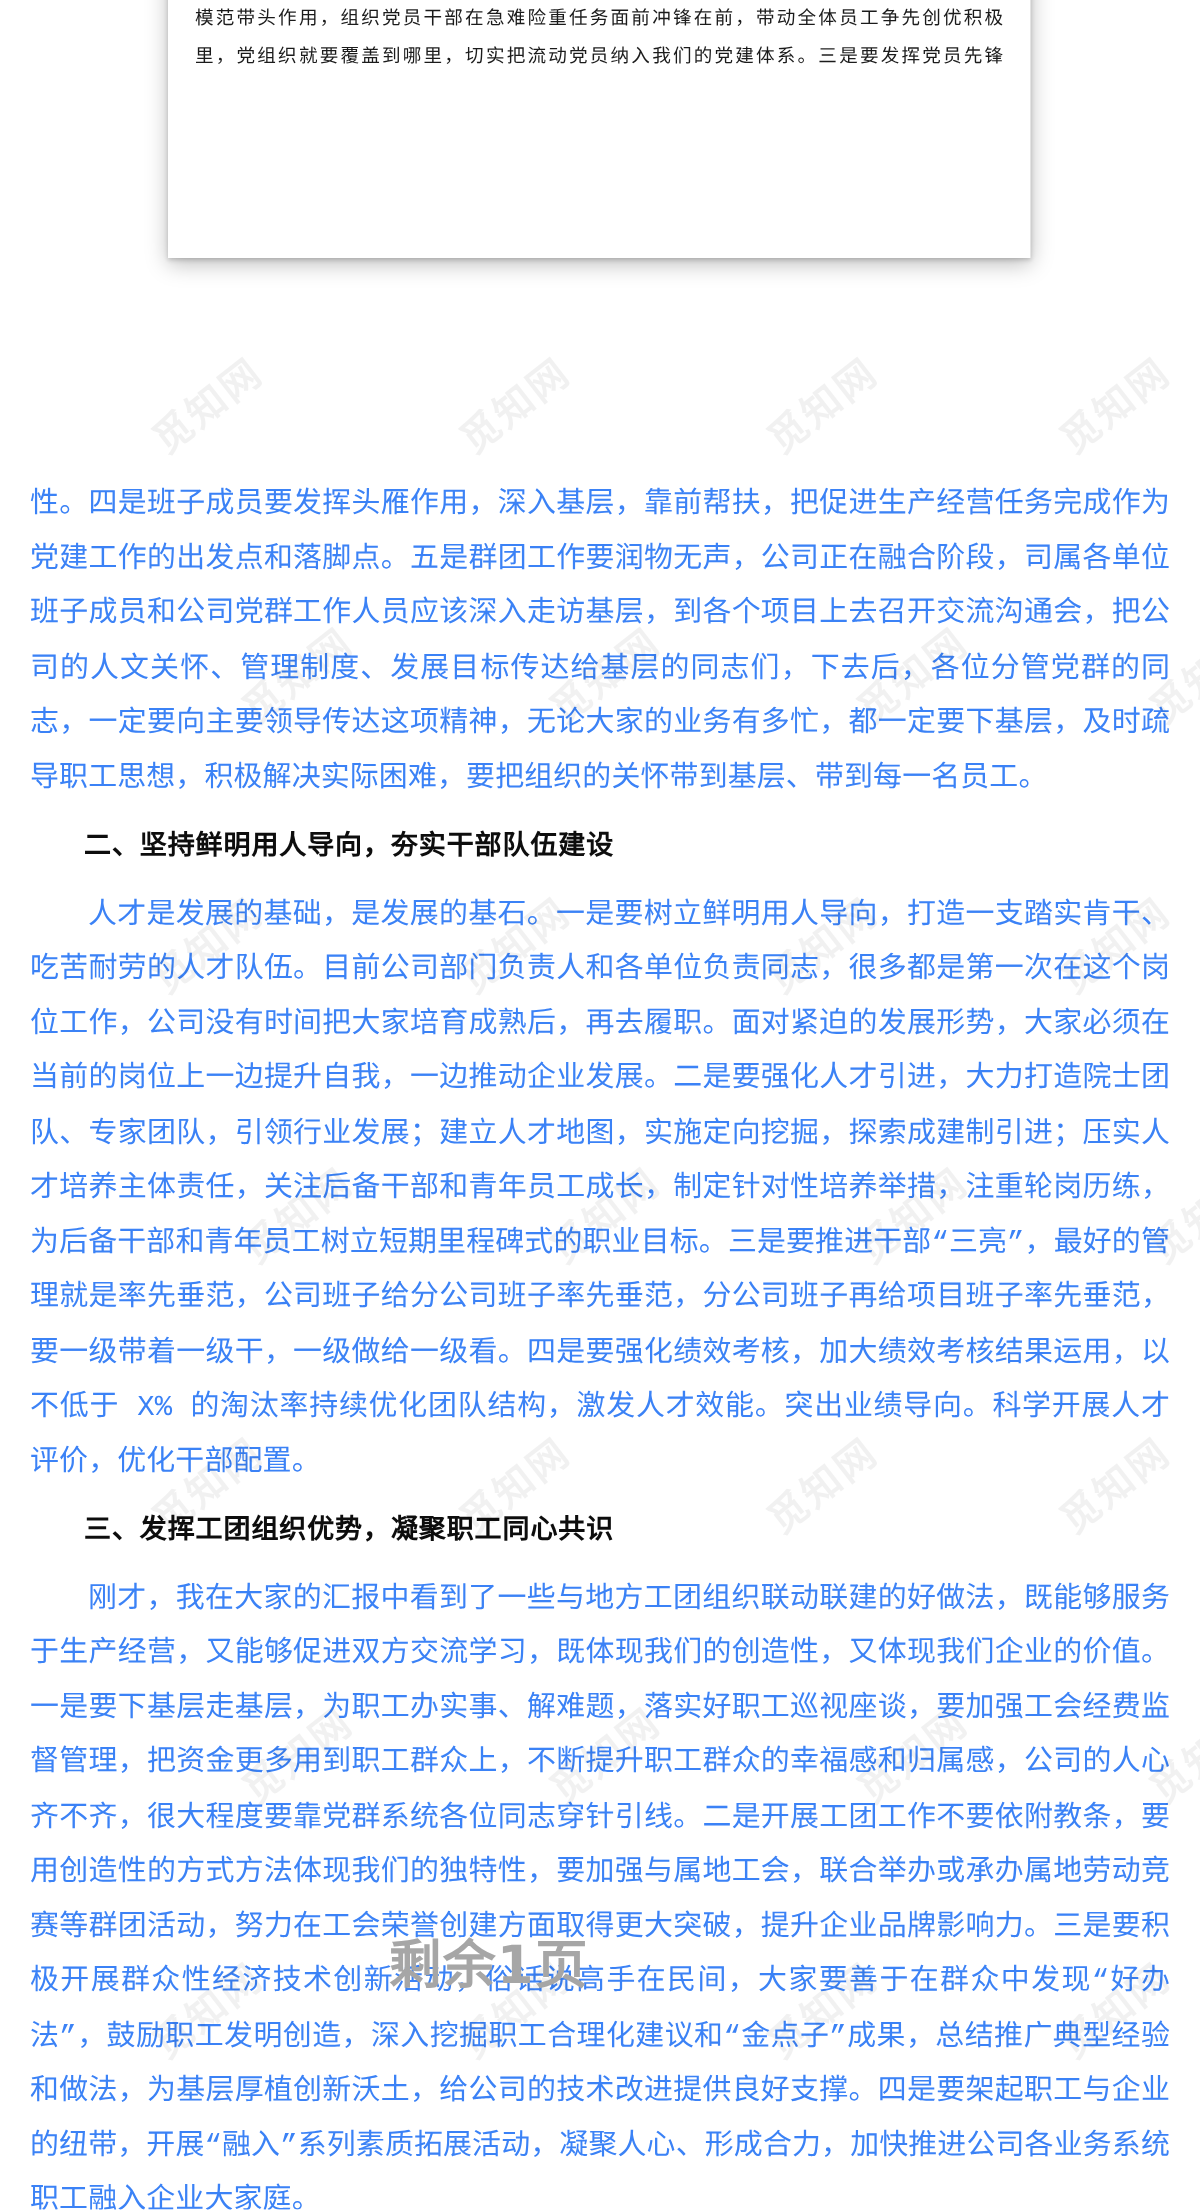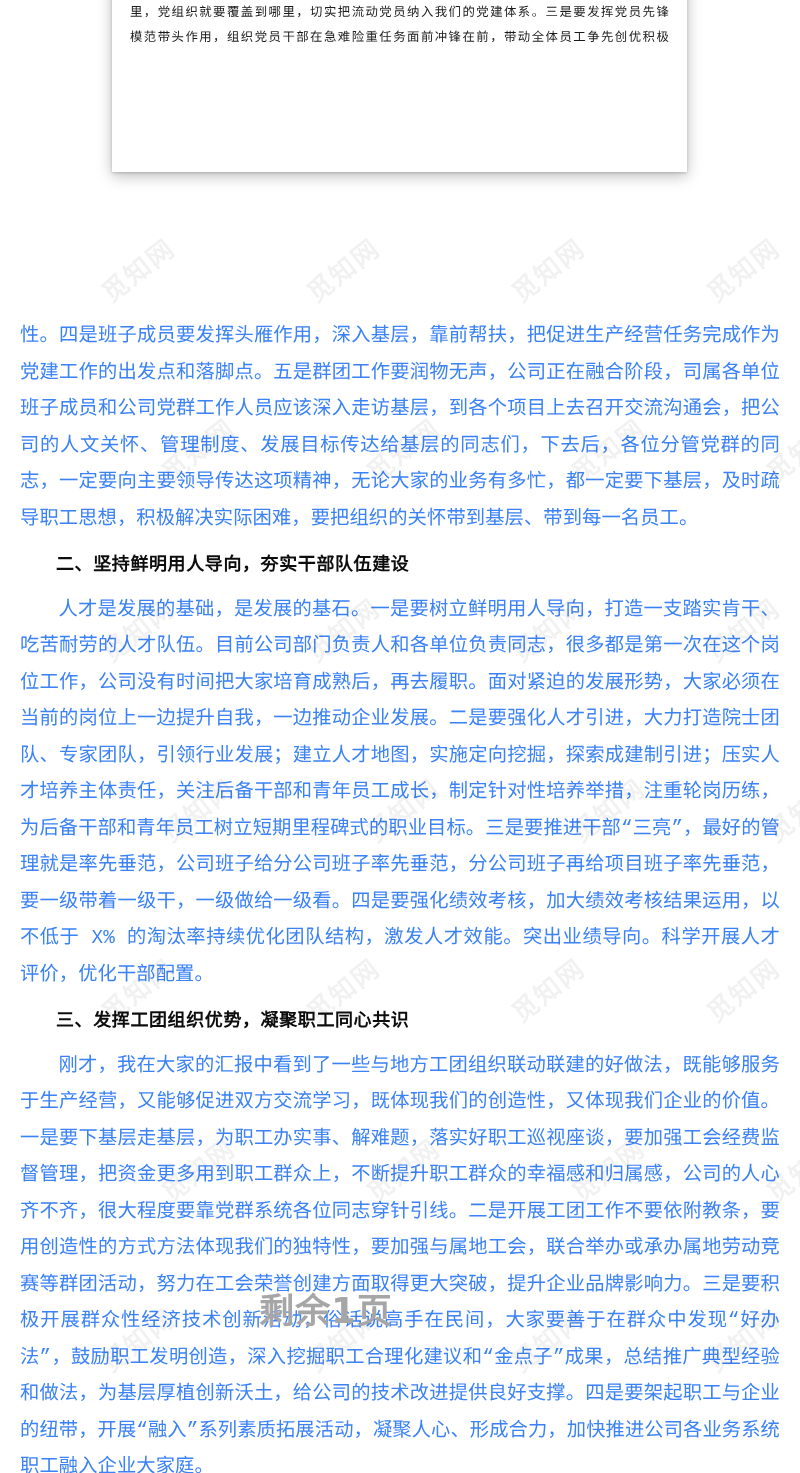--- a/index.html
+++ b/index.html
@@ -127,22 +127,22 @@
     color: #a6a6a6;
     letter-spacing: 1px;
     line-height: 44px;
   }
 </style>
 </head>
 <body>
 
 <div class="page-card">
   <div class="page-card-inner">
+    <div class="card-line">模范带头作用，组织党员干部在急难险重任务面前冲锋在前，带动全体员工争先创优积极</div>
     <div class="card-line">里，党组织就要覆盖到哪里，切实把流动党员纳入我们的党建体系。三是要发挥党员先锋</div>
-    <div class="card-line">模范带头作用，组织党员干部在急难险重任务面前冲锋在前，带动全体员工争先创优积极</div>
   </div>
 </div>
 
 <div class="doc-body">
   <p class="para cont">性。四是班子成员要发挥头雁作用，深入基层，靠前帮扶，把促进生产经营任务完成作为党建工作的出发点和落脚点。五是群团工作要润物无声，公司正在融合阶段，司属各单位班子成员和公司党群工作人员应该深入走访基层，到各个项目上去召开交流沟通会，把公司的人文关怀、管理制度、发展目标传达给基层的同志们，下去后，各位分管党群的同志，一定要向主要领导传达这项精神，无论大家的业务有多忙，都一定要下基层，及时疏导职工思想，积极解决实际困难，要把组织的关怀带到基层、带到每一名员工。</p>
   <h2 class="heading">二、坚持鲜明用人导向，夯实干部队伍建设</h2>
   <p class="para indent">人才是发展的基础，是发展的基石。一是要树立鲜明用人导向，打造一支踏实肯干、吃苦耐劳的人才队伍。目前公司部门负责人和各单位负责同志，很多都是第一次在这个岗位工作，公司没有时间把大家培育成熟后，再去履职。面对紧迫的发展形势，大家必须在当前的岗位上一边提升自我，一边推动企业发展。二是要强化人才引进，大力打造院士团队、专家团队，引领行业发展；建立人才地图，实施定向挖掘，探索成建制引进；压实人才培养主体责任，关注后备干部和青年员工成长，制定针对性培养举措，注重轮岗历练，为后备干部和青年员工树立短期里程碑式的职业目标。三是要推进干部“三亮”，最好的管理就是率先垂范，公司班子给分公司班子率先垂范，分公司班子再给项目班子率先垂范，要一级带着一级干，一级做给一级看。四是要强化绩效考核，加大绩效考核结果运用，以不低于 X% 的淘汰率持续优化团队结构，激发人才效能。突出业绩导向。科学开展人才评价，优化干部配置。</p>
   <h2 class="heading">三、发挥工团组织优势，凝聚职工同心共识</h2>
   <p class="para indent">刚才，我在大家的汇报中看到了一些与地方工团组织联动联建的好做法，既能够服务于生产经营，又能够促进双方交流学习，既体现我们的创造性，又体现我们企业的价值。一是要下基层走基层，为职工办实事、解难题，落实好职工巡视座谈，要加强工会经费监督管理，把资金更多用到职工群众上，不断提升职工群众的幸福感和归属感，公司的人心齐不齐，很大程度要靠党群系统各位同志穿针引线。二是开展工团工作不要依附教条，要用创造性的方式方法体现我们的独特性，要加强与属地工会，联合举办或承办属地劳动竞赛等群团活动，努力在工会荣誉创建方面取得更大突破，提升企业品牌影响力。三是要积极开展群众性经济技术创新活动，俗话说高手在民间，大家要善于在群众中发现“好办法”，鼓励职工发明创造，深入挖掘职工合理化建议和“金点子”成果，总结推广典型经验和做法，为基层厚植创新沃土，给公司的技术改进提供良好支撑。四是要架起职工与企业的纽带，开展“融入”系列素质拓展活动，凝聚人心、形成合力，加快推进公司各业务系统职工融入企业大家庭。</p>
 

